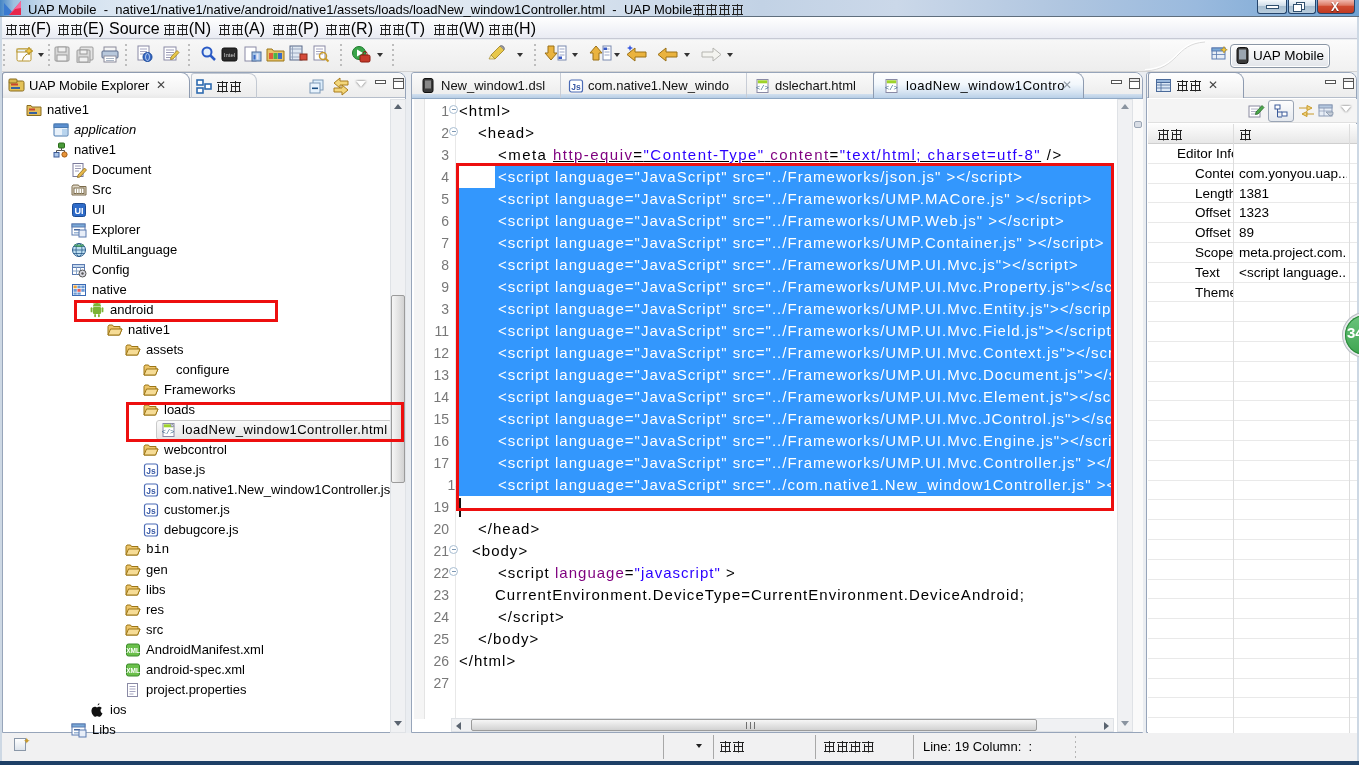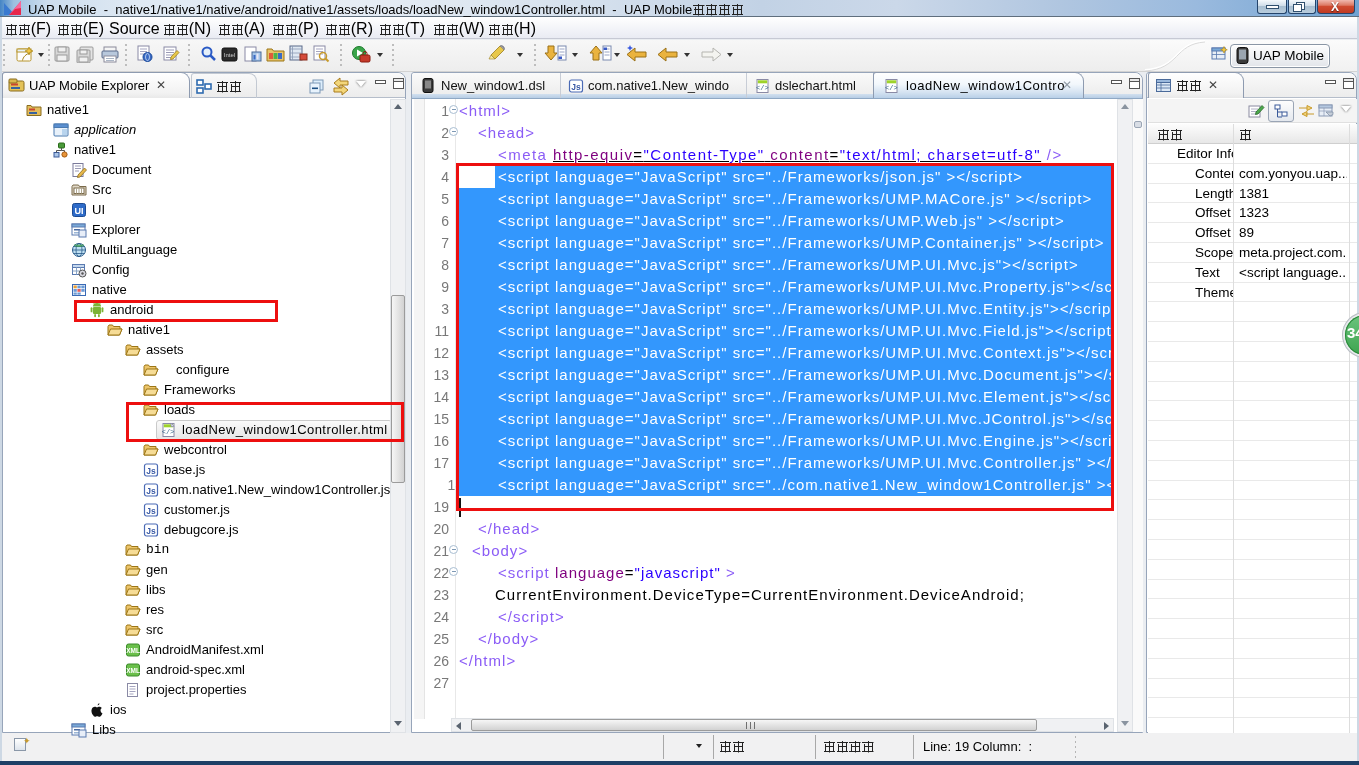--- a/index.html
+++ b/index.html
@@ -43,21 +43,21 @@
 
 .trow{position:absolute;left:0;height:20px;font-size:13px;color:#000;white-space:nowrap}
 .ticon{position:absolute;width:16px;height:16px}
 
 .sbtrack{background:#f0f1f3;border:1px solid #dfe2e6}
 .sbthumb{background:linear-gradient(90deg,#f6f6f6,#d2d2d2);border:1px solid #9b9b9b;border-radius:2px}
 .sbthumbh{background:linear-gradient(#f6f6f6,#d2d2d2);border:1px solid #9b9b9b;border-radius:2px}
 .sbarr{position:absolute;width:0;height:0}
 
 .cl{position:absolute;white-space:pre;font-size:15px;letter-spacing:1.02px;color:#000}
-.tg{color:#8b5cf6}.an{color:#7f007f}.av{color:#2a00ff}
+.tg{color:#000000}.an{color:#7f007f}.av{color:#2a00ff}
 .sel .tg,.sel .an,.sel .av,.sel{color:#fff}
 .ln{position:absolute;width:34px;text-align:right;font-size:14px;color:#787878;letter-spacing:0}
 .fold{position:absolute;width:9px;height:9px;border:1px solid #a9bed2;border-radius:50%;background:#fff}
 .fold:after{content:"";position:absolute;left:1.5px;top:3px;width:4px;height:1px;background:#7e99b5}
 
 .prow{position:absolute;font-size:13.5px;color:#000;white-space:nowrap}
 </style>
 </head>
 <body>
 

